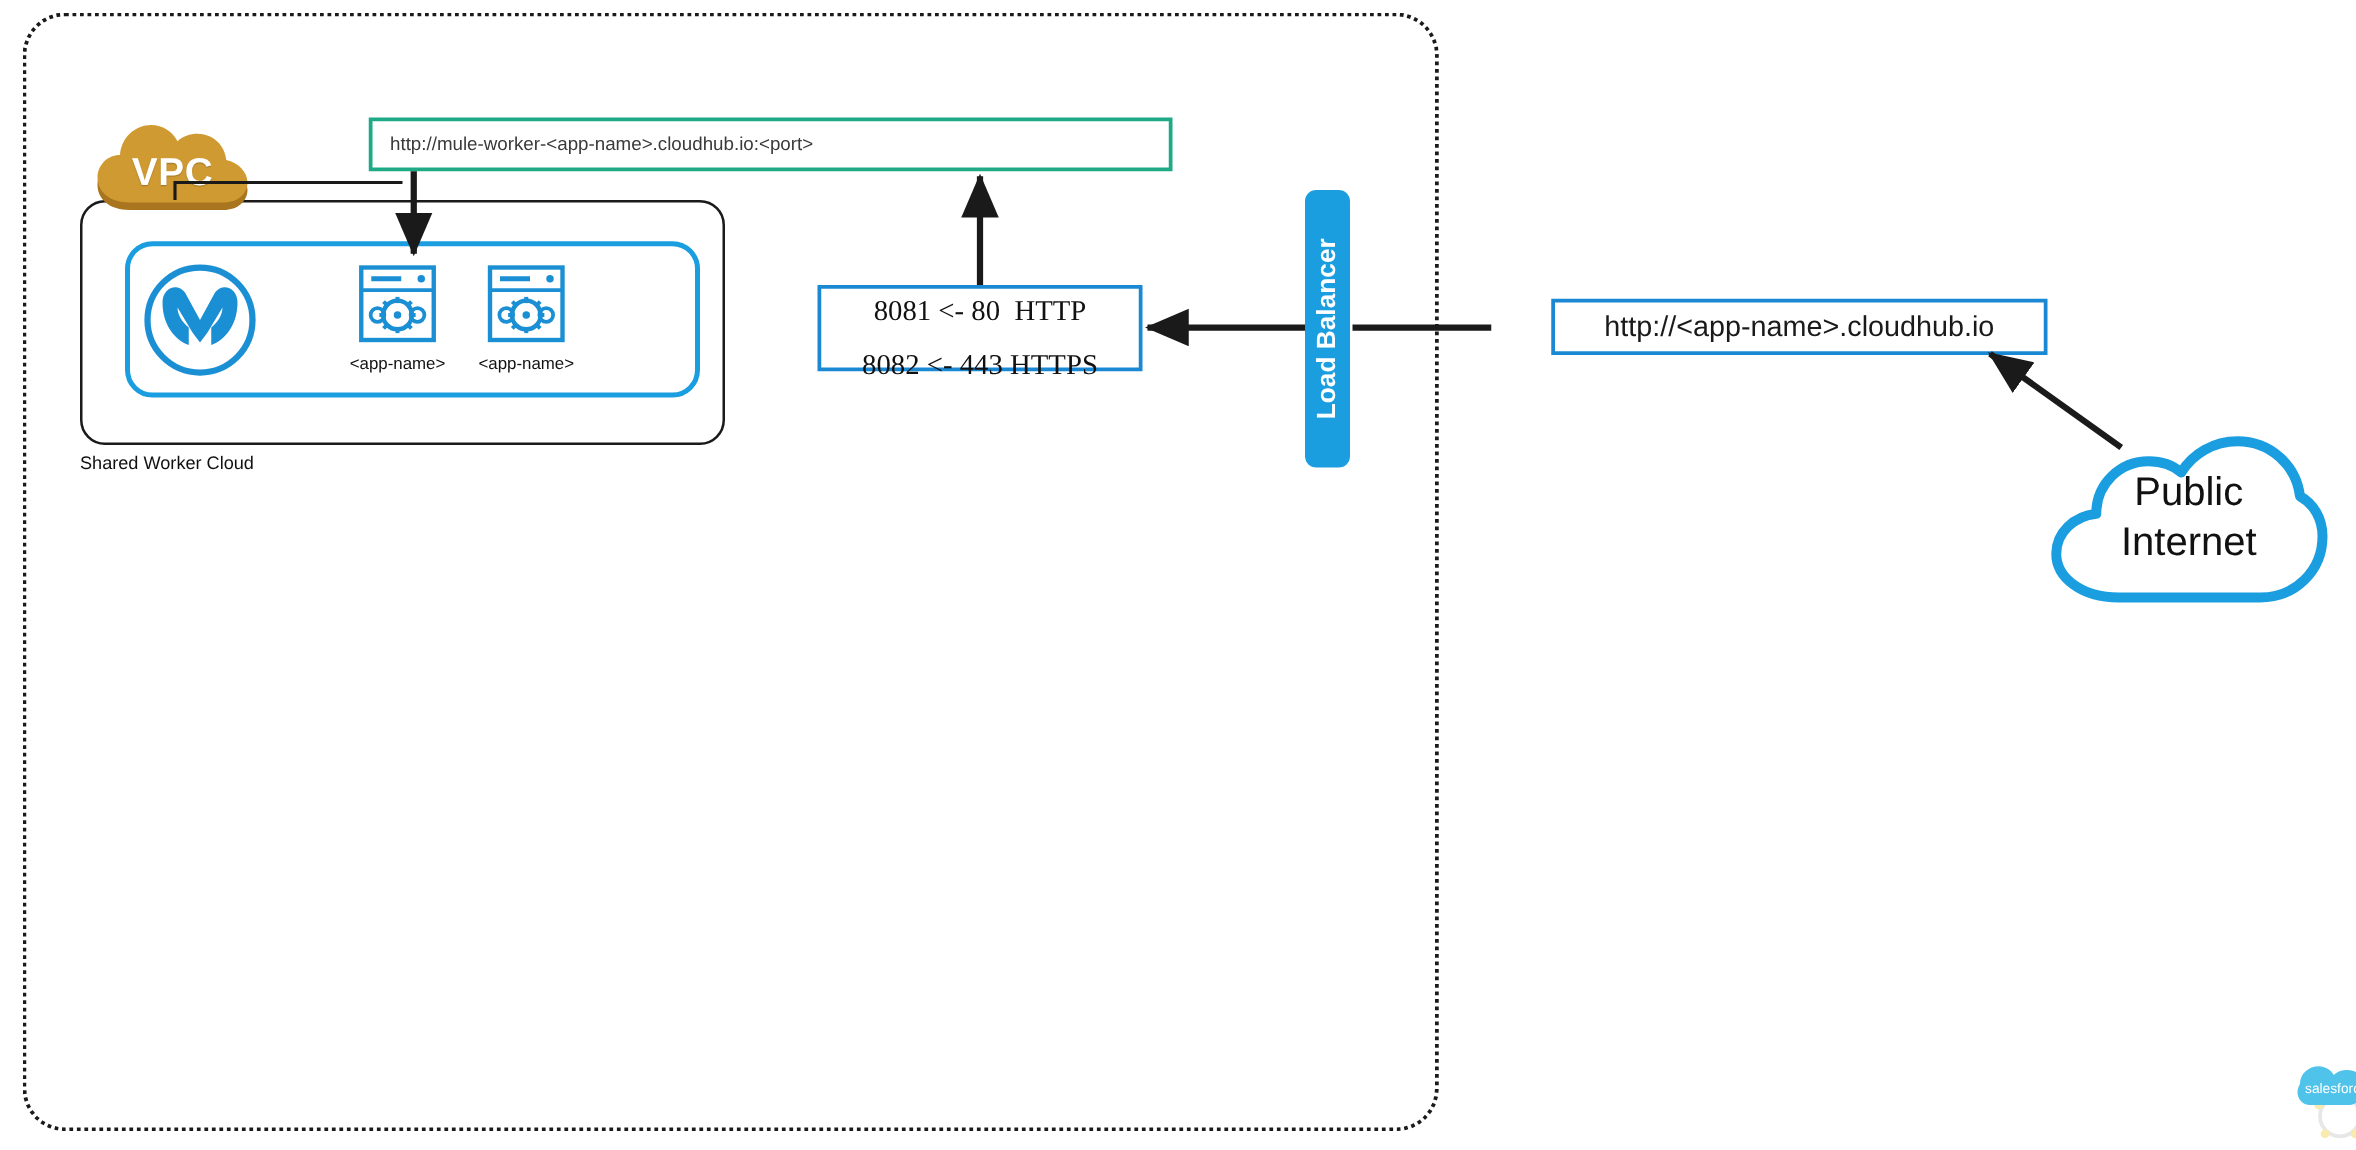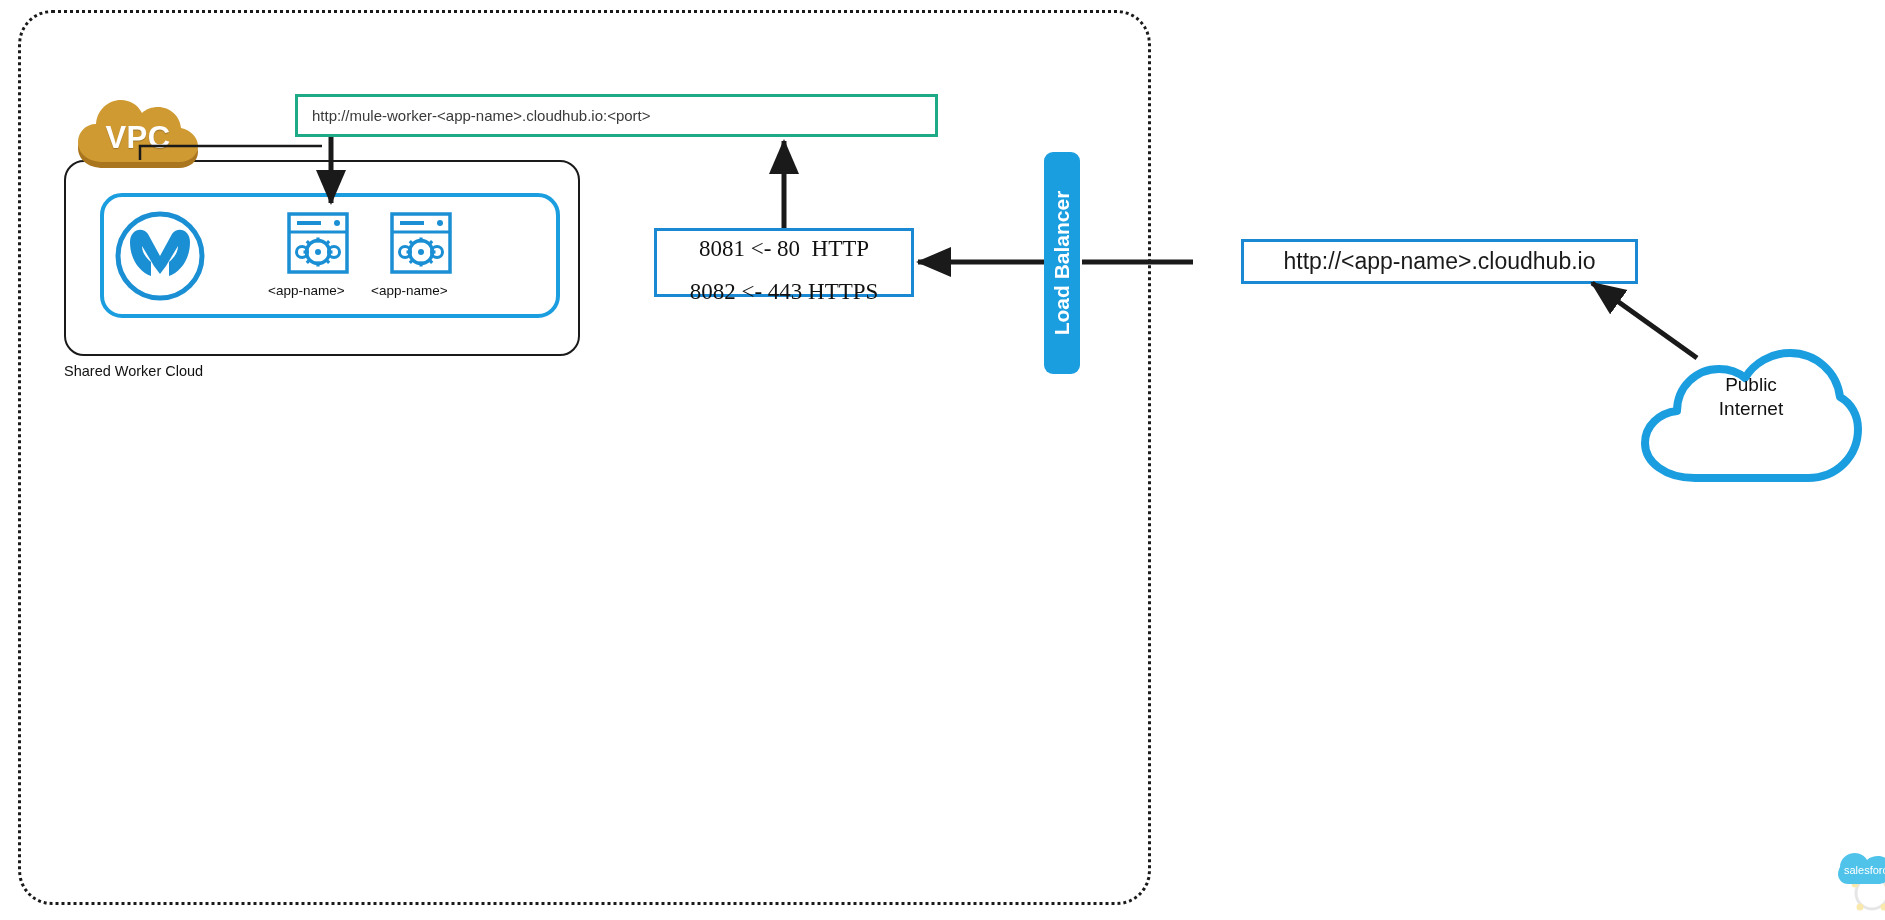--- a/index.html
+++ b/index.html
@@ -98,20 +98,21 @@
   .app-node { width: 100px; }
   .app-node .app-icon-wrap {
     width: 100px;
     height: 76px;
     display: flex;
     align-items: center;
     justify-content: center;
   }
   .app-node .app-caption {
     width: 100px;
+    text-align: center;
     font-size: 13.5px;
     color: #111;
     margin-top: 2px;
     font-family: "Liberation Sans", sans-serif;
     white-space: nowrap;
   }
   #app-node-0 { left: 268px; top: 205px; }
   #app-node-1 { left: 371px; top: 205px; }
 
   
@@ -207,21 +208,21 @@
     top: 345px;
     width: 228px;
     height: 140px;
   }
   #public-internet-cloud .pi-text {
     position: absolute;
     left: 0;
     top: 28px;
     width: 228px;
     text-align: center;
-    font-size: 19px;
+    font-size: 32px;
     color: #111;
     line-height: 1.25;
     font-family: "Liberation Sans", sans-serif;
   }
 
   
   #salesforce-logo {
     left: 1826px;
     top: 845px;
     width: 70px;

